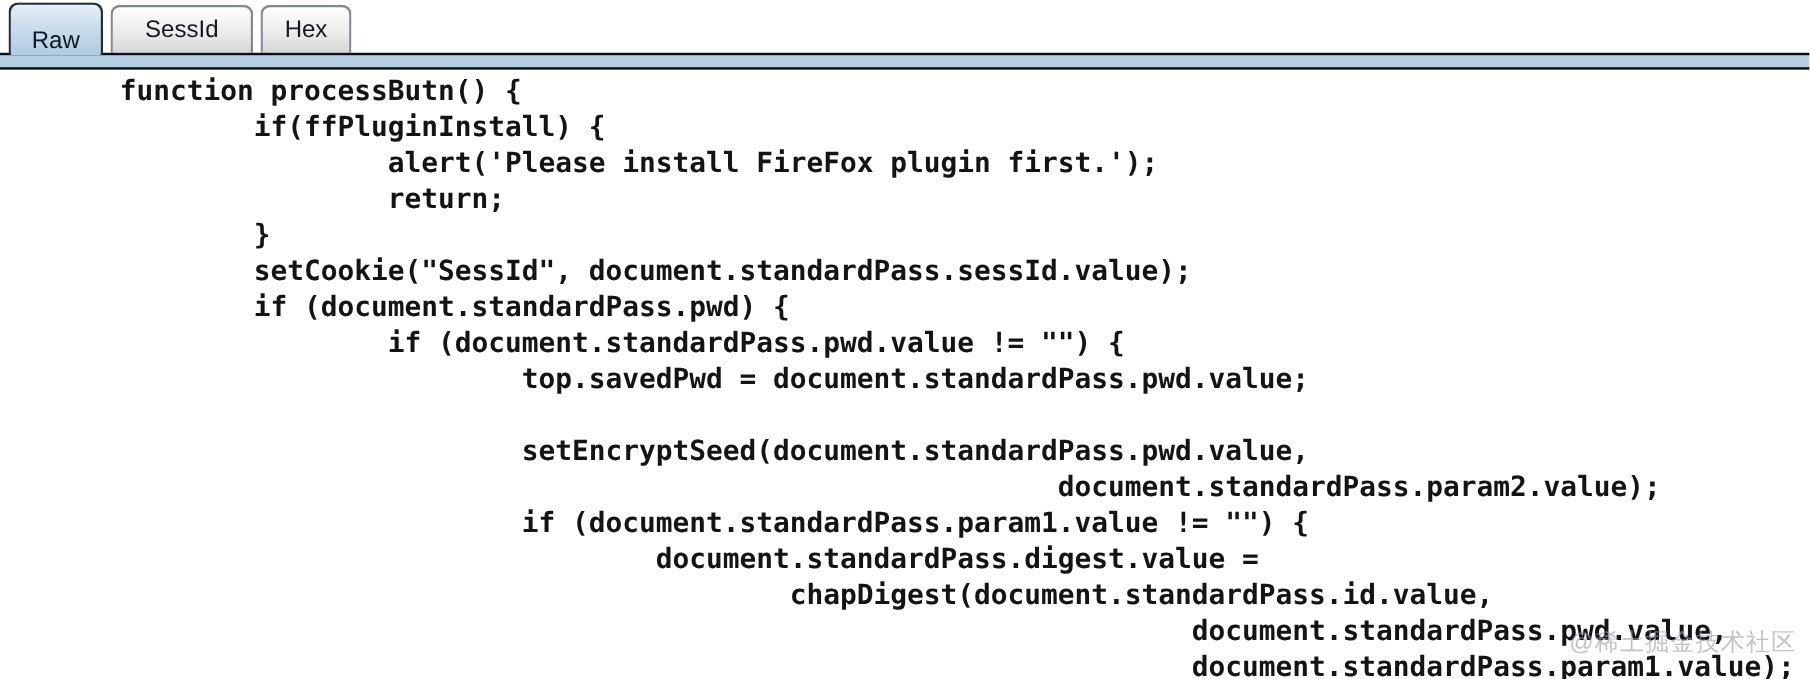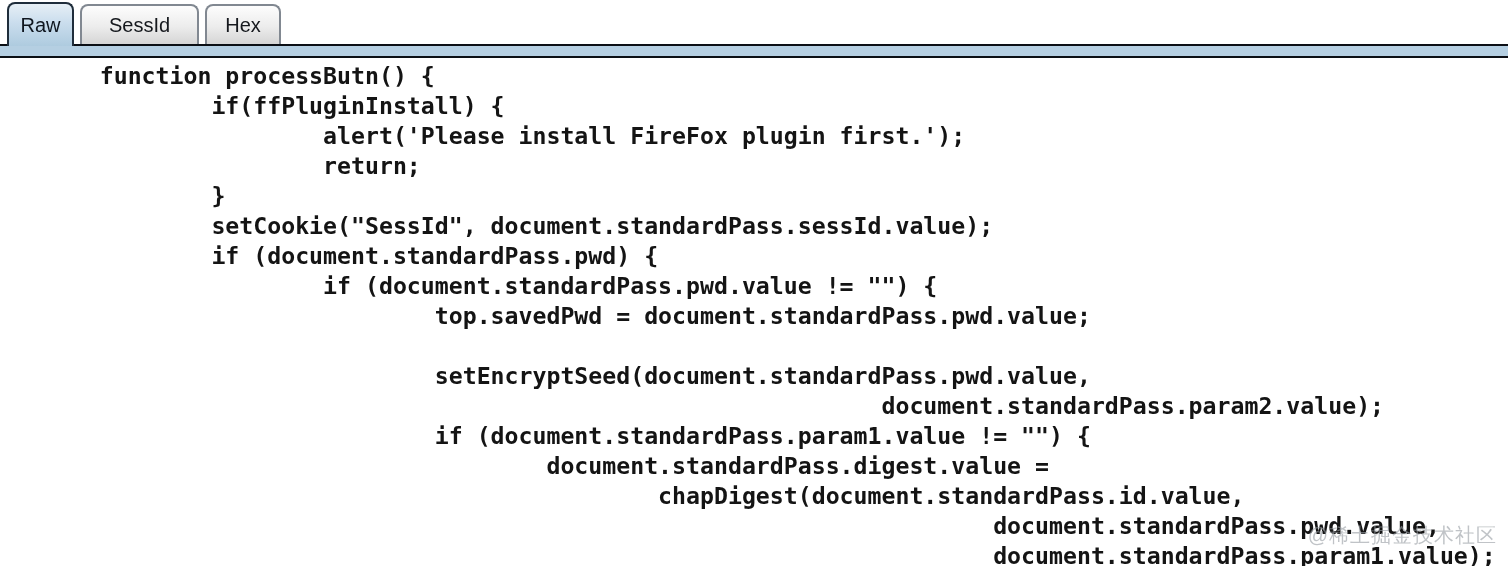--- a/index.html
+++ b/index.html
@@ -30,21 +30,21 @@
     border: 2px solid #818891;
     border-bottom: none;
     border-radius: 8px 8px 0 0;
     background: linear-gradient(to bottom, #fdfdfd 0%, #ececec 55%, #d5d5d5 100%);
     font-size: 20px;
     color: #15181d;
     cursor: default;
     position: relative;
     z-index: 1;
   }
-  .tab:nth-child(1) { width: 67px; }
+  .tab:nth-child(1) { width: 79px; align-items: flex-end; }
   .tab:nth-child(2) { width: 119px; }
   .tab:nth-child(3) { width: 76px; }
   .tab:nth-child(4) { width: 92px; }
   .tab:nth-child(5) { width: 101px; }
   .tab.active {
     height: 44px;
     margin-bottom: -2px;
     border: 2px solid #1f2d3b;
     border-bottom: none;
     background: linear-gradient(to bottom, #e6eff6 0%, #cadded 45%, #aecbdf 100%);

